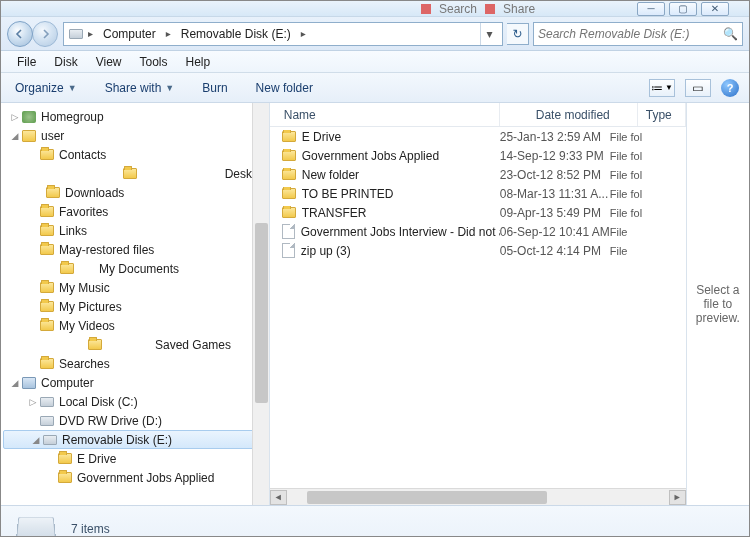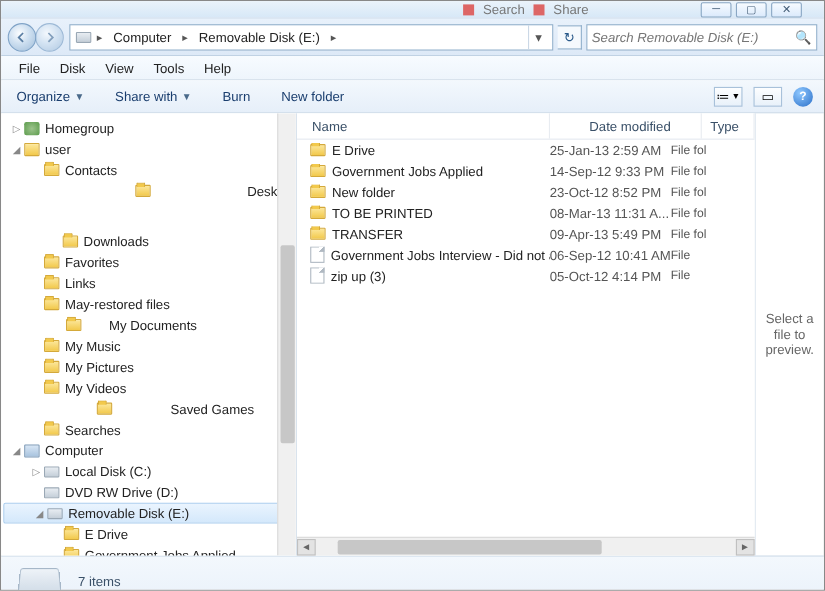--- a/index.html
+++ b/index.html
@@ -168,21 +168,21 @@
           </span>
           <span>Contacts</span>
         </div>
         <div class="treerow" style="padding-left: 26px; justify-content: space-between;">
           <span class="expander"></span>
           <span class="ticon">
             <span class="folder-icon"></span>
           </span>
           <span>Desktop</span>
         </div>
-        <div class="treerow" style="padding-left: 43px; margin-top: 27px;">
+        <div class="treerow" style="padding-left: 32px;">
           <span class="expander"></span>
           <span class="ticon">
             <span class="folder-icon"></span>
           </span>
           <span>Downloads</span>
         </div>
         <div class="treerow" style="padding-left: 26px;">
           <span class="expander"></span>
           <span class="ticon">
             <span class="folder-icon"></span>

